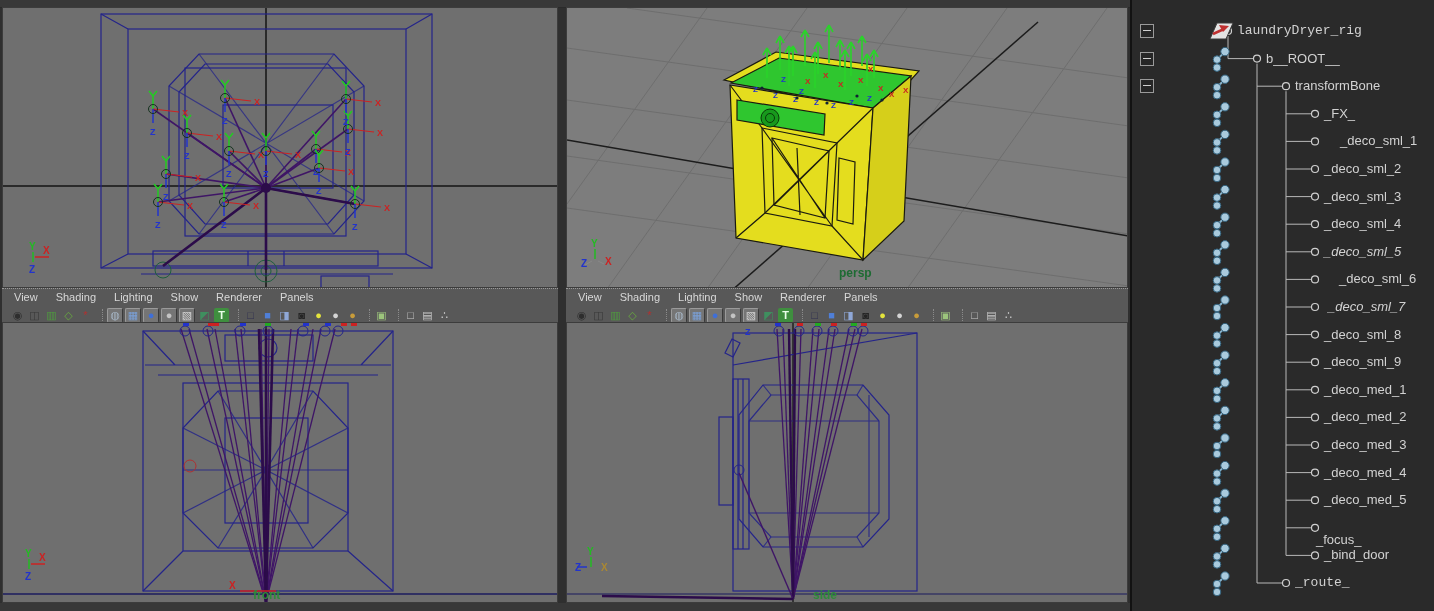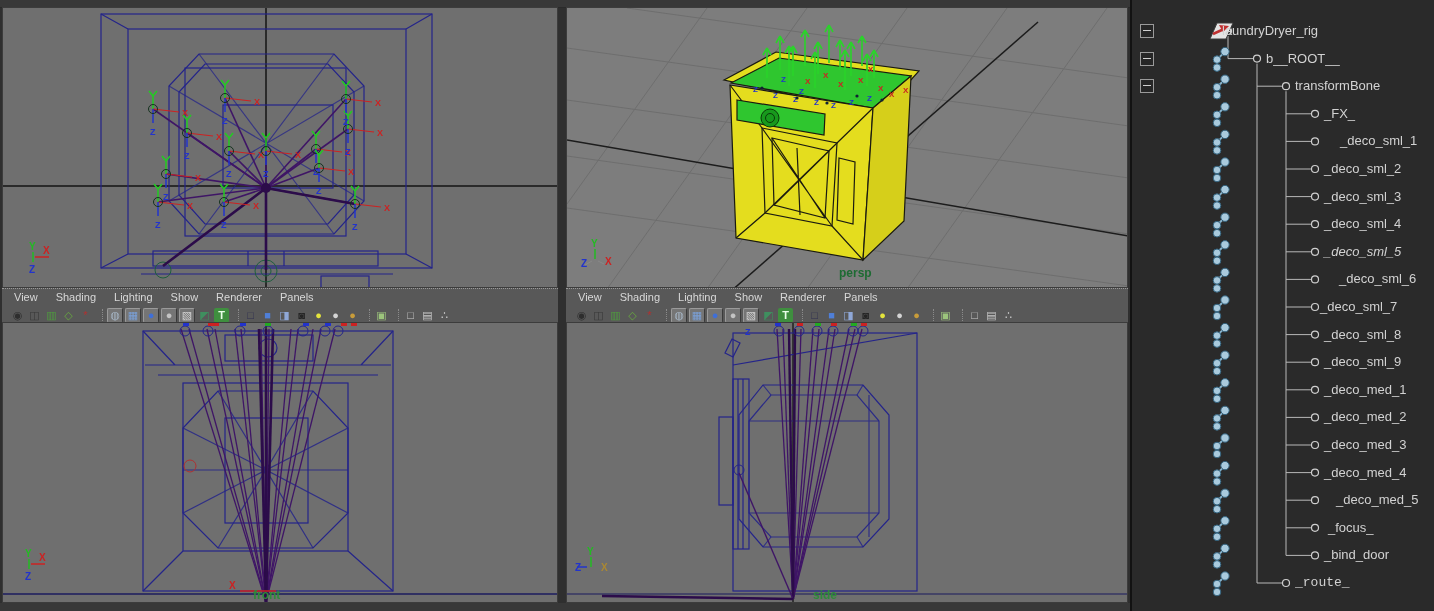--- a/index.html
+++ b/index.html
@@ -572,21 +572,21 @@
         <circle cx="93" cy="548.4" r="4.2" fill="#a9cadd" stroke="#31617d"></circle>
         <circle cx="85" cy="556.4" r="3.8" fill="#a9cadd" stroke="#31617d"></circle>
         <circle cx="85" cy="564.4" r="3.8" fill="#a9cadd" stroke="#31617d"></circle>
         <circle cx="154" cy="583" r="3.5" stroke="#cfcfcf" fill="none" stroke-width="1.2"></circle>
         <path d="M85,584 L93,576 M85,584 V592" stroke="#8ab4cc" stroke-width="2"></path>
         <circle cx="93" cy="576" r="4.2" fill="#a9cadd" stroke="#31617d"></circle>
         <circle cx="85" cy="584" r="3.8" fill="#a9cadd" stroke="#31617d"></circle>
         <circle cx="85" cy="592" r="3.8" fill="#a9cadd" stroke="#31617d"></circle>
       </svg>
       <div class="ol-row" style="top: 18px;">
-        <span class="ol-label" style="left: 90px;">laundryDryer_rig</span>
+        <span class="ol-label" style="left: 105px; font-family: Liberation Mono, monospace;">laundryDryer_rig</span>
       </div>
       <div class="ol-expander" style="left: 8px; top: 24px;"></div>
       <div class="ol-row" style="top: 45.6px;">
         <span class="ol-label" style="left: 134px;">b__ROOT__</span>
       </div>
       <div class="ol-expander" style="left: 8px; top: 51.6px;"></div>
       <div class="ol-row" style="top: 73.2px;">
         <span class="ol-label" style="left: 163px;">transformBone</span>
       </div>
       <div class="ol-expander" style="left: 8px; top: 79.2px;"></div>
@@ -605,45 +605,45 @@
       <div class="ol-row" style="top: 211.2px;">
         <span class="ol-label" style="left: 192px;">_deco_sml_4</span>
       </div>
       <div class="ol-row" style="top: 238.8px;">
         <span class="ol-label" style="left: 192px; font-style: italic;">_deco_sml_5</span>
       </div>
       <div class="ol-row" style="top: 266.4px;">
         <span class="ol-label" style="left: 192px; margin-left: 15px;">_deco_sml_6</span>
       </div>
       <div class="ol-row" style="top: 294px;">
-        <span class="ol-label" style="left: 188px;">_deco_sml_7</span>
+        <span class="ol-label" style="left: 196px; font-style: italic;">_deco_sml_7</span>
       </div>
       <div class="ol-row" style="top: 321.6px;">
         <span class="ol-label" style="left: 192px;">_deco_sml_8</span>
       </div>
       <div class="ol-row" style="top: 349.2px;">
         <span class="ol-label" style="left: 192px;">_deco_sml_9</span>
       </div>
       <div class="ol-row" style="top: 376.8px;">
         <span class="ol-label" style="left: 192px;">_deco_med_1</span>
       </div>
       <div class="ol-row" style="top: 404.4px;">
         <span class="ol-label" style="left: 192px;">_deco_med_2</span>
       </div>
       <div class="ol-row" style="top: 432px;">
         <span class="ol-label" style="left: 192px;">_deco_med_3</span>
       </div>
       <div class="ol-row" style="top: 459.6px;">
         <span class="ol-label" style="left: 192px;">_deco_med_4</span>
       </div>
       <div class="ol-row" style="top: 487.2px;">
-        <span class="ol-label" style="left: 204px; text-align: center;">_deco_med_5</span>
+        <span class="ol-label" style="left: 192px; text-align: center;">_deco_med_5</span>
       </div>
       <div class="ol-row" style="top: 514.8px;">
-        <span class="ol-label" style="left: 196px;">_focus_</span>
+        <span class="ol-label" style="left: 184px; margin-top: 12px;">_focus_</span>
       </div>
       <div class="ol-row" style="top: 542.4px;">
         <span class="ol-label" style="left: 192px;">_bind_door</span>
       </div>
       <div class="ol-row" style="top: 570px;">
         <span class="ol-label" style="left: 163px; font-family: Liberation Mono, monospace;">_route_</span>
       </div>
     </div>
 
 </div>

